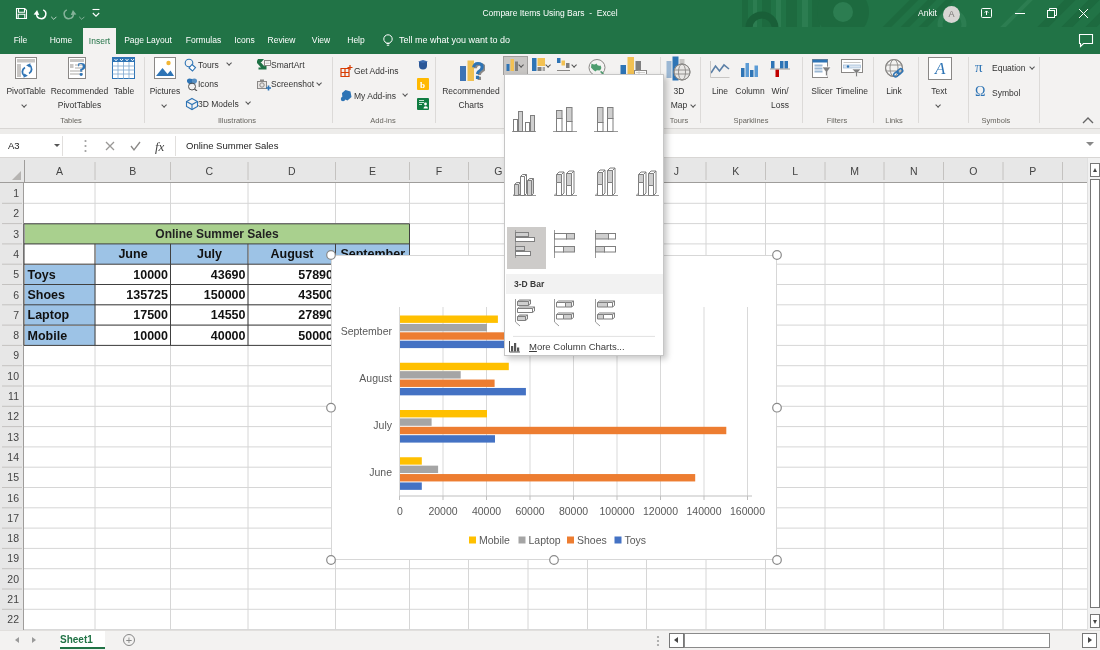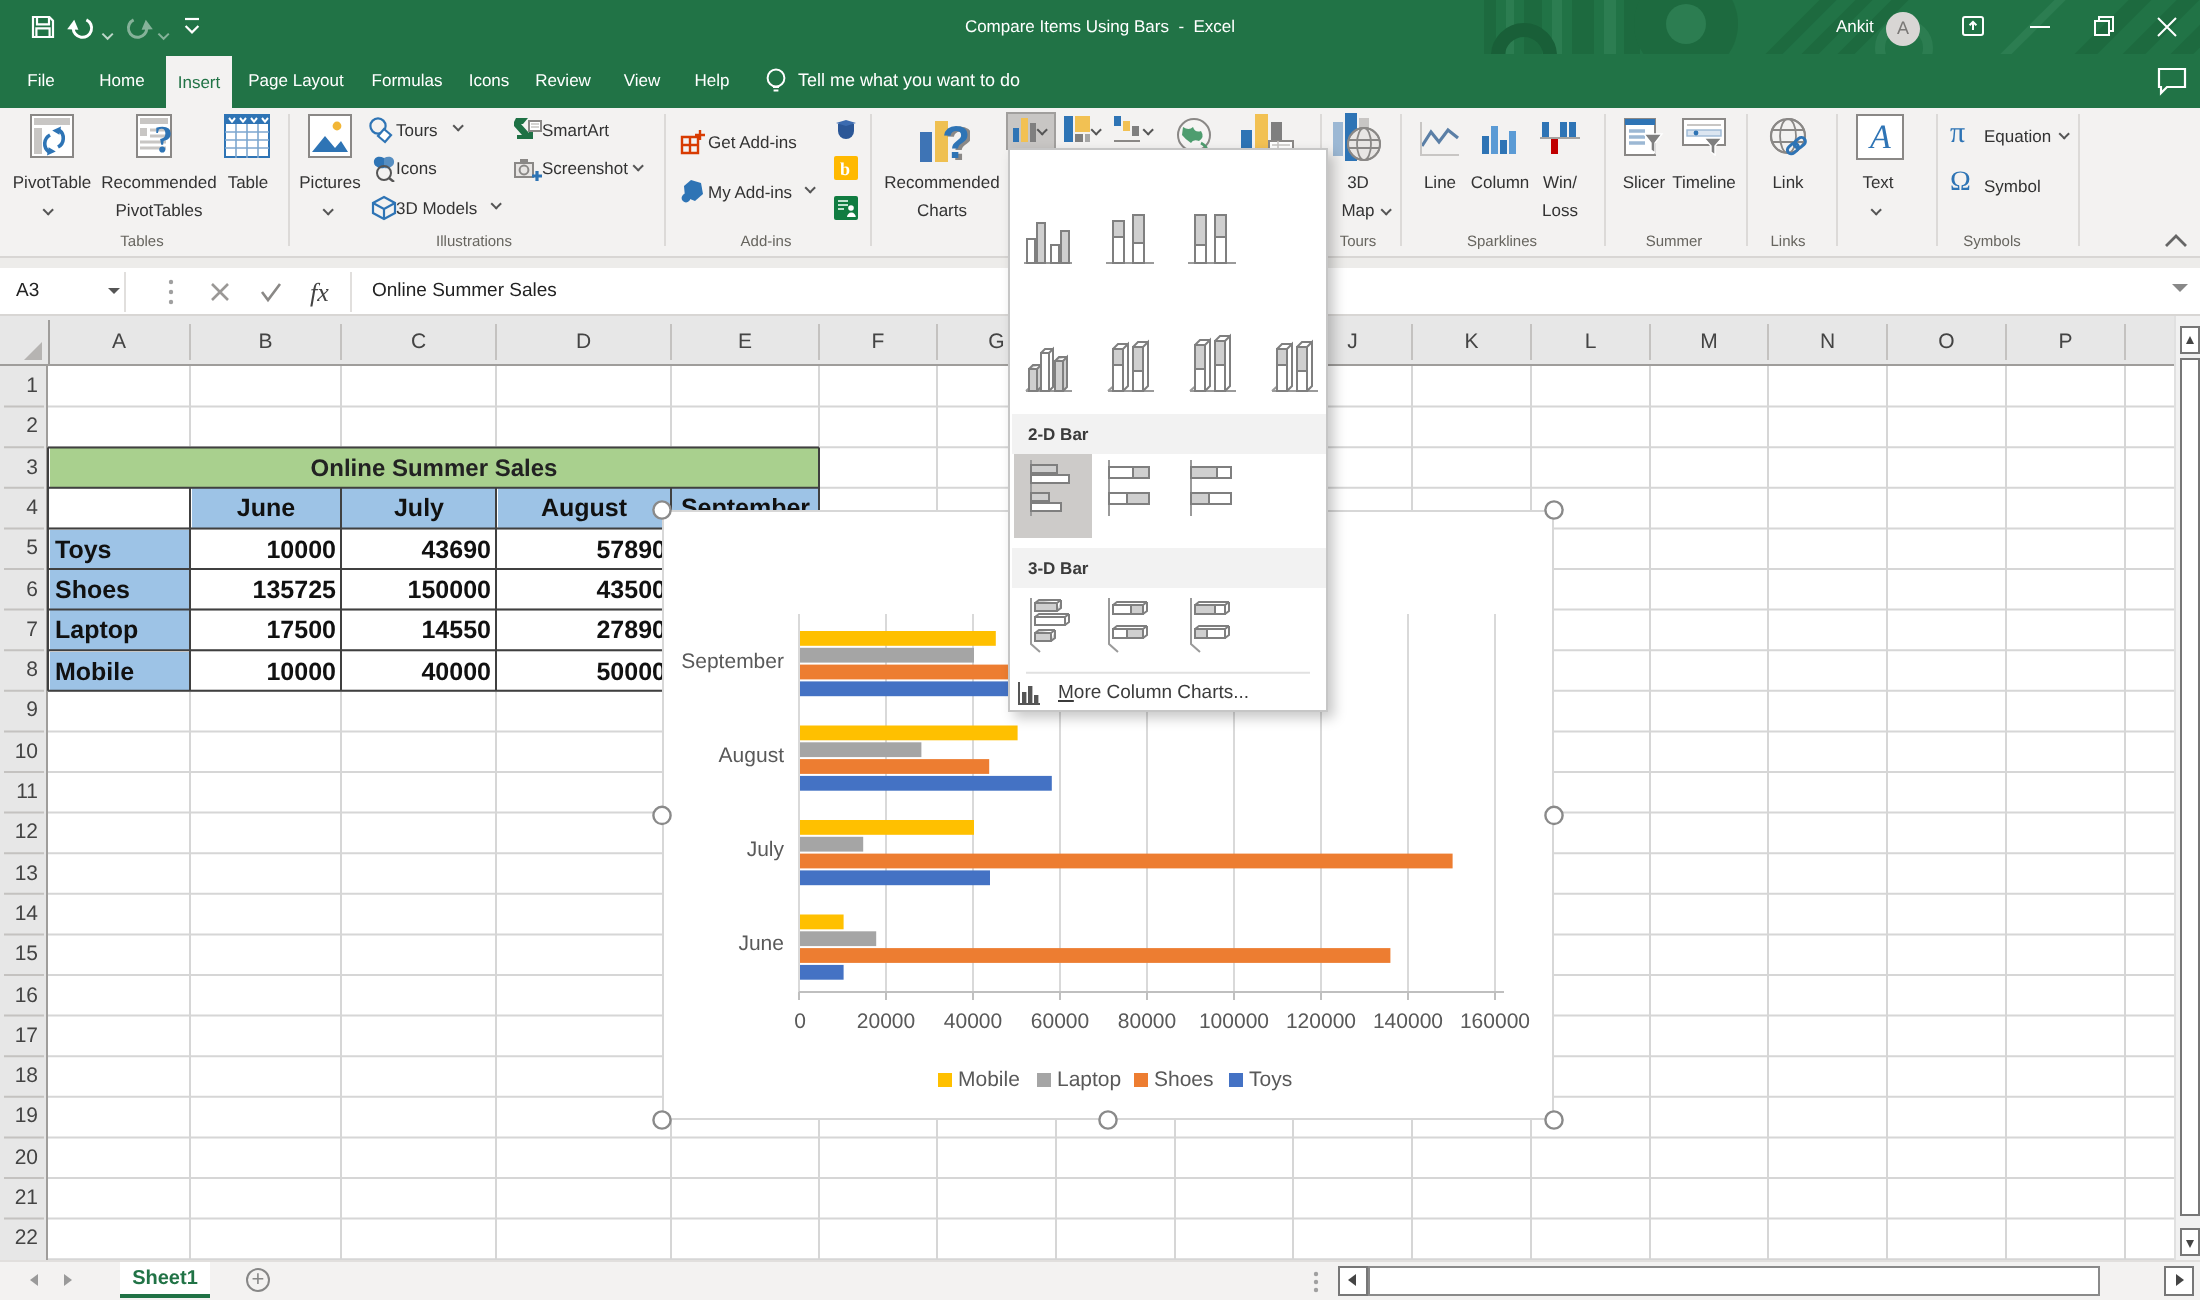--- a/index.html
+++ b/index.html
@@ -330,21 +330,21 @@
 </svg>
 <div class="biglabel" style="left:796px;top:85px;width:52px">Slicer</div>
 <svg class="abs" style="left:841px;top:59px" width="22" height="19" viewBox="0 0 22 19">
 <rect x="0.5" y="0.5" width="21" height="13" fill="#fff" stroke="#8a8886"></rect>
 <path d="M2.5 3.5 h17" stroke="#c8c6c4"></path>
 <rect x="2.5" y="6" width="17" height="3" fill="#dce6f1" stroke="#9cb8d4" stroke-width="0.7"></rect>
 <circle cx="7" cy="7.5" r="1.2" fill="#2e74b5"></circle>
 <path d="M11 10 h9 l-3.5 4 v4.5 l-2 -1.5 v-3 z" fill="#7f7f7f" stroke="#fff" stroke-width="0.7"></path>
 </svg>
 <div class="biglabel" style="left:825px;top:85px;width:54px">Timeline</div>
-<div class="glabel" style="left:802px;width:70px">Summer</div>
+<div class="glabel" style="left:802px;width:70px">Filters</div>
 <div class="gsep" style="left:872.5px"></div>
 
 <svg class="abs" style="left:883.5px;top:58px" width="22" height="22" viewBox="0 0 22 22">
 <circle cx="10" cy="10" r="8.5" fill="none" stroke="#8a8886" stroke-width="1.1"></circle>
 <path d="M10 1.5 a8.5 8.5 0 0 1 0 17 M10 1.5 a8.5 8.5 0 0 0 0 17 M10 1.5 a4 8.5 0 0 1 0 17 M10 1.5 a4 8.5 0 0 0 0 17 M2 7 h16 M2 13 h16" fill="none" stroke="#8a8886" stroke-width="0.9"></path>
 <g transform="rotate(-40 14 15)">
 <rect x="9" y="13" width="6" height="4" rx="2" fill="none" stroke="#2e74b5" stroke-width="1.5"></rect>
 <rect x="13.5" y="13" width="6" height="4" rx="2" fill="none" stroke="#2e74b5" stroke-width="1.5"></rect>
 </g>
 </svg>
@@ -542,21 +542,20 @@
         <circle cx="456" cy="10" r="4.3"></circle>
 <circle cx="10" cy="162.7" r="4.3"></circle>
         <circle cx="456" cy="162.7" r="4.3"></circle>
 <circle cx="10" cy="315" r="4.3"></circle>
         <circle cx="233" cy="315" r="4.3"></circle>
         <circle cx="456" cy="315" r="4.3"></circle>
 </g>
 </svg>
 
 <div id="dd">
-<div class="ddhead" style="top:132px">2-D Bar</div>
 <div class="ddhead" style="top:198.5px">3-D Bar</div>
 <div class="abs" style="left:1.5px;top:152px;width:39.5px;height:41.5px;background:#cdcbc9"></div>
 <svg class="abs" style="left:0;top:0" width="158" height="280" viewBox="0 0 158 280">
 <defs>
 <g id="c2d1">
             <path d="M0 27.5 H24" stroke="#9a9a9a"></path>
             <rect x="1.5" y="15.5" width="4" height="12" fill="#fff" stroke="#7f7f7f"></rect>
             <rect x="6.5" y="7.5" width="4" height="20" fill="#cfcfcf" stroke="#7f7f7f"></rect>
             <rect x="13.5" y="18.5" width="4" height="9" fill="#fff" stroke="#7f7f7f"></rect>
             <rect x="18.5" y="11.5" width="4" height="16" fill="#cfcfcf" stroke="#7f7f7f"></rect>
@@ -693,21 +692,21 @@
 <div id="vscroll">
 <div class="abs" style="left:1.5px;top:5px;width:10.5px;height:14px;background:#fff;border:1px solid #777"></div>
 <div class="abs" style="left:4.5px;top:10px;width:0;height:0;border-left:2.8px solid transparent;border-right:2.8px solid transparent;border-bottom:4px solid #444"></div>
 <div class="abs" style="left:1.5px;top:20.5px;width:10.5px;height:429px;background:#fff;border:1px solid #777"></div>
 <div class="abs" style="left:1.5px;top:456px;width:10.5px;height:14px;background:#fff;border:1px solid #777"></div>
 <div class="abs" style="left:4.5px;top:461.5px;width:0;height:0;border-left:2.8px solid transparent;border-right:2.8px solid transparent;border-top:4px solid #444"></div>
 </div>
 <div id="botbar">
 <div class="abs" style="left:15px;top:6px;width:0;height:0;border-top:3.5px solid transparent;border-bottom:3.5px solid transparent;border-right:4px solid #9a9a9a"></div>
 <div class="abs" style="left:32px;top:6px;width:0;height:0;border-top:3.5px solid transparent;border-bottom:3.5px solid transparent;border-left:4px solid #9a9a9a"></div>
-<div class="abs" style="left:60px;top:0;width:45px;height:18px;background:#fff;border-bottom:2px solid #217346;color:#217346;font-weight:bold;font-size:10px;text-align:center;line-height:17px">Sheet1</div>
+<div class="abs" style="left:60px;top:0;width:45px;height:18px;background:#fff;border-bottom:2px solid #217346;color:#217346;font-weight:bold;font-size:10px;line-height:17px">Sheet1</div>
 <div class="abs" style="left:123px;top:3px;width:12px;height:12px;border:1px solid #878787;border-radius:50%;color:#878787;font-size:11px;text-align:center;line-height:10px">+</div>
 <svg class="abs" style="left:656px;top:4px" width="4" height="12" viewBox="0 0 4 12">
         <circle cx="2" cy="2" r="1.1" fill="#a0a0a0"></circle>
         <circle cx="2" cy="6" r="1.1" fill="#a0a0a0"></circle>
         <circle cx="2" cy="10" r="1.1" fill="#a0a0a0"></circle>
       </svg>
 <div class="abs" style="left:669px;top:2px;width:15px;height:15px;background:#fff;border:1px solid #777"></div>
 <div class="abs" style="left:673.5px;top:5.5px;width:0;height:0;border-top:3.5px solid transparent;border-bottom:3.5px solid transparent;border-right:4.5px solid #444"></div>
 <div class="abs" style="left:684px;top:2px;width:366px;height:15px;background:#fff;border:1px solid #8a8a8a"></div>
 <div class="abs" style="left:1082px;top:2px;width:15px;height:15px;background:#fff;border:1px solid #777"></div>

